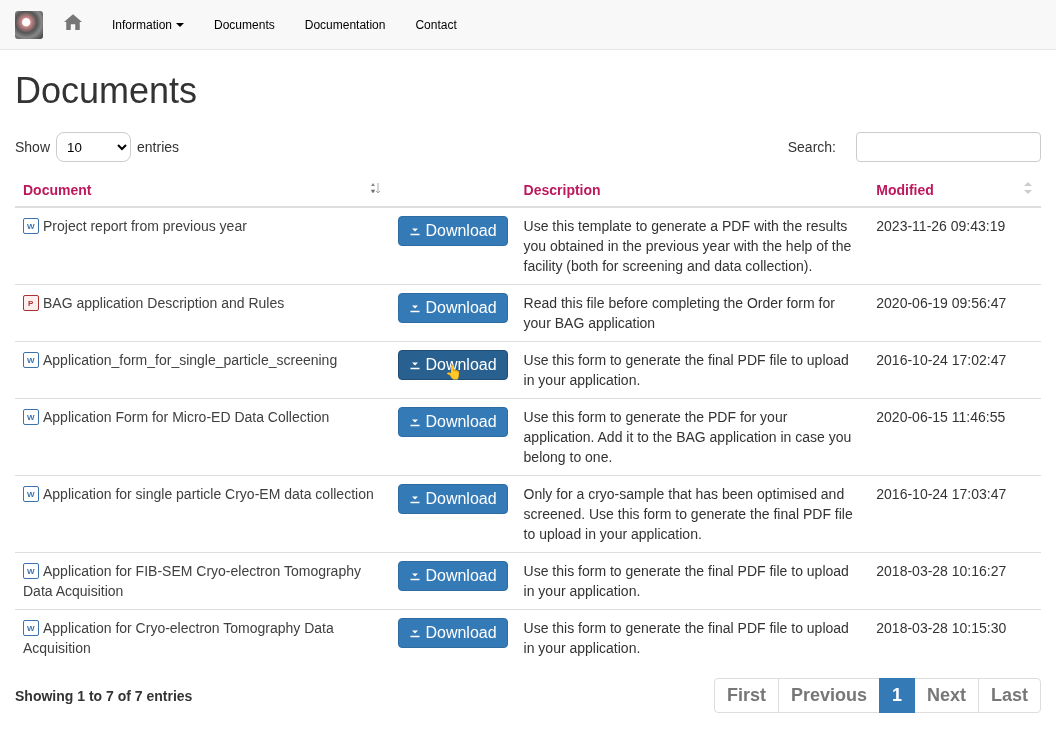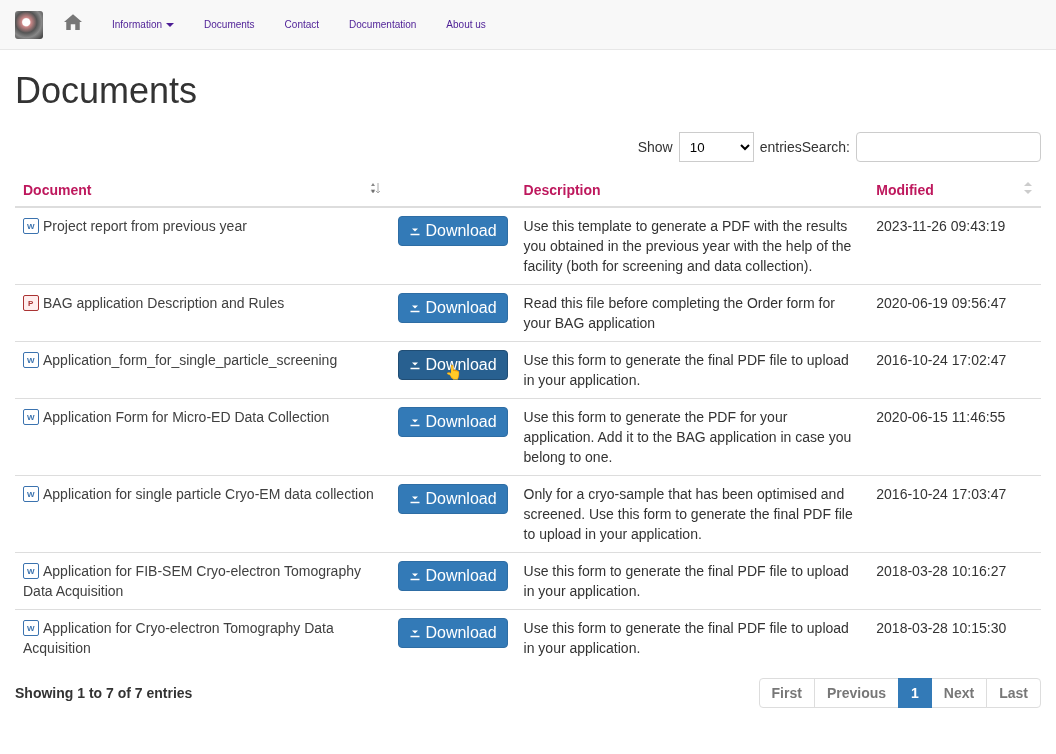--- a/index.html
+++ b/index.html
@@ -1,30 +1,30 @@
 <!DOCTYPE html>
 <html><head>
 <meta charset="utf-8">
 <style>
 * { box-sizing: border-box; margin: 0; padding: 0; }
 body { font-family: "Helvetica Neue", Helvetica, Arial, sans-serif; font-size: 14px; color: #333; background: #fff; }
 
 .navbar { background: #f8f8f8; border-bottom: 1px solid #e7e7e7; height: 50px; display: flex; align-items: center; padding: 0 15px; }
 .navbar-brand { width: 28px; height: 28px; background: radial-gradient(circle at 40% 40%, #fff 0%, #fff 15%, #c88 20%, #555 45%, #888 65%, #333 100%); border-radius: 3px; margin-right: 6px; }
 .nav-home-icon { color: #777; font-size: 18px; padding: 0 15px; cursor: pointer; text-decoration: none; }
-.nav-item { color: #4c1d95; padding: 15px; text-decoration: none; cursor: pointer; font-size: 10px; }
+.nav-item { color: #000000; padding: 15px; text-decoration: none; cursor: pointer; font-size: 12px; }
 .caret { display: inline-block; width: 0; height: 0; margin-left: 4px; vertical-align: middle; border-top: 4px dashed; border-right: 4px solid transparent; border-left: 4px solid transparent; }
 
 .container { padding: 20px 15px; max-width: 1170px; margin: 0 auto; }
 h1 { font-size: 36px; font-weight: 500; margin-bottom: 20px; color: #333; }
 
-.table-controls { display: flex; justify-content: flex-end; align-items: center; margin-bottom: 12px; }
+.table-controls { display: flex; justify-content: space-between; align-items: center; margin-bottom: 12px; }
 .length-control { display: flex; align-items: center; gap: 6px; }
-.length-control select { padding: 5px 6px; border: 1px solid #ccc; border-radius: 0; background: #fff; min-width: 75px; height: 30px; }
-.search-control { display: flex; align-items: center; gap: 6px; }
+.length-control select { padding: 5px 6px; border: 1px solid #ccc; border-radius: 8px; background: #fff; min-width: 75px; height: 30px; }
+.search-control { display: flex; align-items: center; gap: 20px; }
 .search-control input { border: 1px solid #ccc; border-radius: 4px; padding: 5px 10px; height: 30px; width: 185px; }
 
 table { width: 100%; border-collapse: collapse; }
 thead th { text-align: left; padding: 8px; border-bottom: 2px solid #ddd; font-weight: 700; color: #be185d; vertical-align: bottom; }
 .sort-icon { float: right; color: #aaa; font-size: 12px; }
 tbody td { padding: 8px; border-top: 1px solid #ddd; vertical-align: top; line-height: 1.43; }
 tbody tr:first-child td { border-top: none; }
 
 .file-icon { display: inline-block; width: 16px; height: 16px; vertical-align: text-bottom; margin-right: 4px; position: relative; }
 .file-icon-doc { border: 1px solid #3b73af; background: #fff; border-radius: 2px; }
@@ -32,21 +32,21 @@
 .file-icon-pdf { border: 1px solid #a33; background: #fee; border-radius: 2px; }
 .file-icon-pdf::after { content: "P"; position: absolute; font-size: 8px; color: #a33; left: 4px; top: 2px; font-weight: bold; }
 
 .doc-link { color: #404040; text-decoration: none; cursor: pointer; }
 
 .btn-download { background: #337ab7; color: #fff; border: 1px solid #2e6da4; border-radius: 4px; padding: 5px 10px; font-size: 16px; cursor: pointer; display: inline-flex; align-items: center; gap: 4px; }
 .btn-download.hover-state { background: #286090; border-color: #204d74; }
 
 .table-footer { display: flex; justify-content: space-between; align-items: center; margin-top: 12px; font-weight: bold; }
 .pagination { display: flex; }
-.pagination .page-btn { border: 1px solid #ddd; padding: 6px 12px; color: #777; background: #fff; cursor: pointer; margin-left: -1px; font-size: 14px; text-decoration: none; }
+.pagination .page-btn { border: 1px solid #ddd; padding: 6px 12px; color: #777; background: #fff; cursor: pointer; margin-left: -1px; font-size: 18px; text-decoration: none; }
 .pagination .page-btn.active { background: #337ab7; color: #fff; border-color: #337ab7; z-index: 2; }
 .pagination .page-btn.disabled { color: #777; cursor: not-allowed; background: #fff; }
 .pagination .page-btn:first-child { border-radius: 4px 0 0 4px; }
 .pagination .page-btn:last-child { border-radius: 0 4px 4px 0; }
 
 .col-doc { width: 37%; }
 .col-dl { width: 10%; }
 .col-desc { width: 36%; }
 .col-mod { width: 17%; white-space: nowrap; }
 
@@ -57,23 +57,22 @@
 
 <nav class="navbar">
   <div class="navbar-brand"></div>
   <a class="nav-home-icon">
     <svg width="18" height="18" viewBox="0 0 16 16" fill="currentColor">
         <path d="M8 1l-8 7h2v7h4v-5h4v5h4v-7h2z"></path>
       </svg>
   </a>
   <a class="nav-item"><span>Information</span><span class="caret"></span></a>
   <a class="nav-item">Documents</a>
+  <a class="nav-item">Documentation</a>
   <a class="nav-item">Contact</a>
-  <a class="nav-item">Documentation</a>
-  <a class="nav-item">About us</a>
 </nav>
 
 <div class="container">
   <h1>Documents</h1>
 
   <div class="table-controls">
     <div class="length-control">
       <span>Show</span>
       <select>
         <option>10</option>

